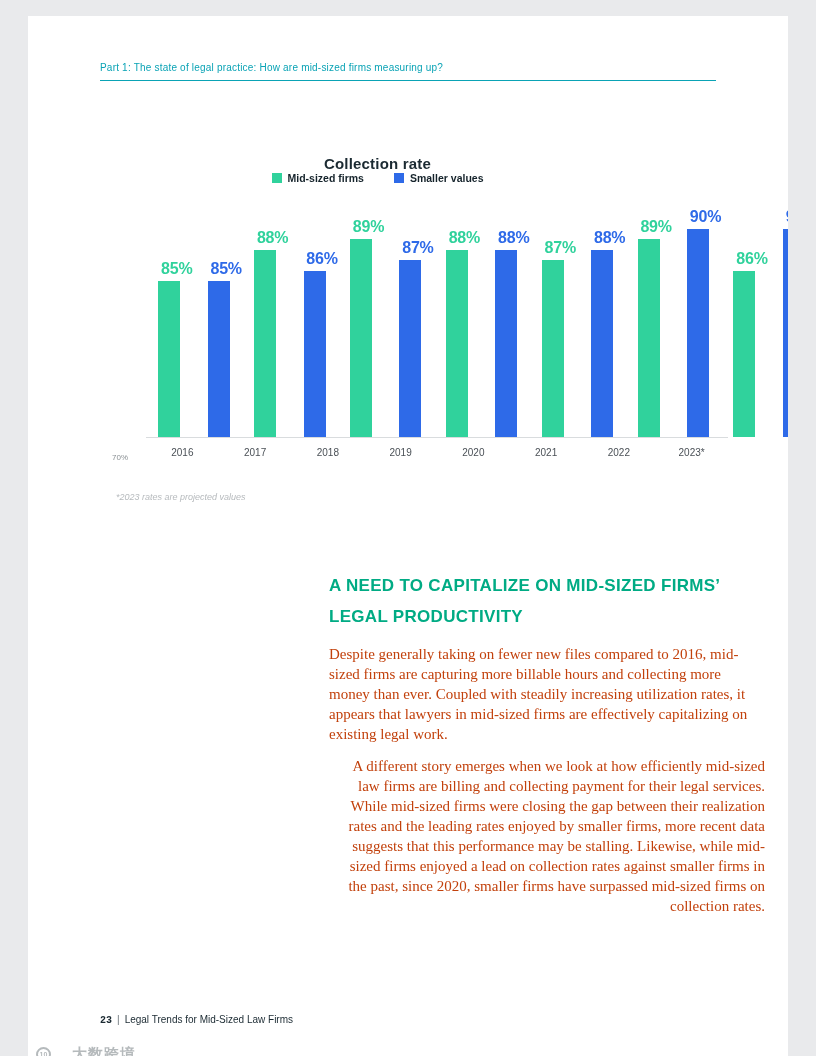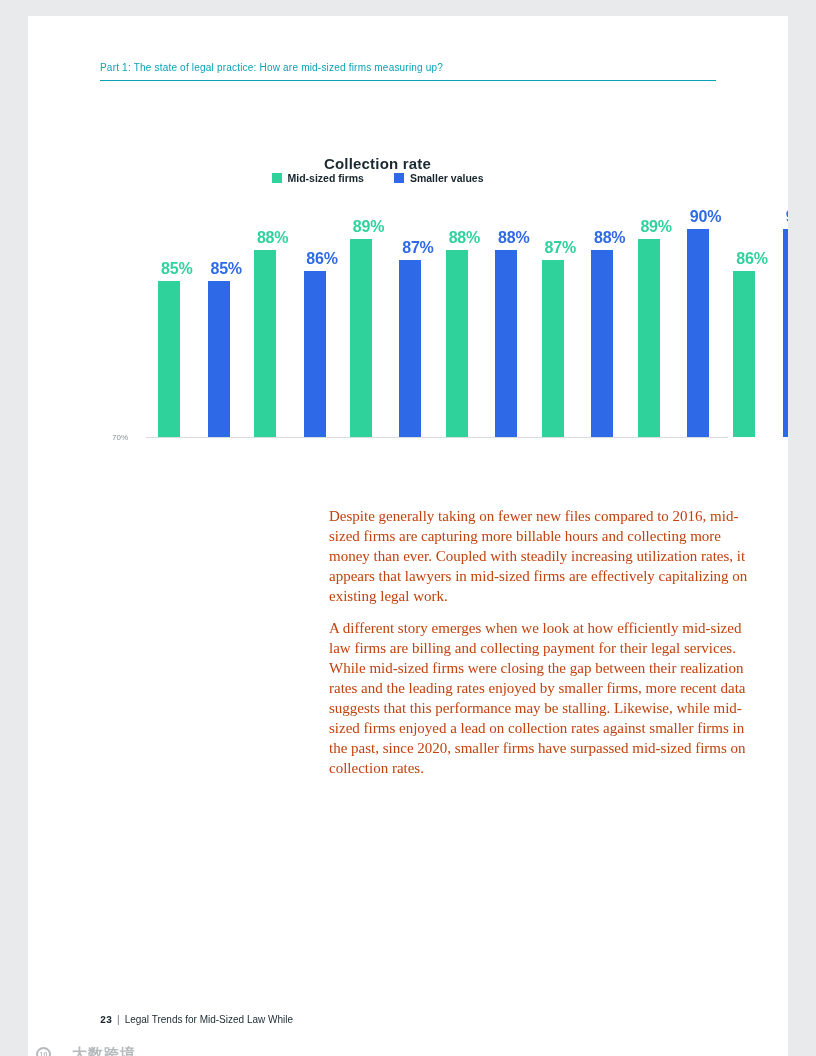--- a/index.html
+++ b/index.html
@@ -50,21 +50,21 @@
   }
 
   
   .section { margin-top: 68px; margin-left: 229px; width: 436px; }
   .section-heading {
     color: #00ab84; font-size: 17px; font-weight: bold;
     line-height: 31px; letter-spacing: 0.3px;
   }
   .section-heading span { display: block; }
   .body-copy { margin-top: 12px; font-family: "Liberation Serif", serif; font-size: 15px; line-height: 20px; color: #c2410c; }
-  .body-copy p + p { margin-top: 12px; }
+  .body-copy p + p { margin-top: 12px; text-align: right; }
 
   
   .footer {
     position: absolute; left: 72px; top: 998px;
     font-size: 10px; color: #1b2a32; display: flex; gap: 5px; align-items: baseline;
   }
   .footer .pgnum { font-weight: bold; font-family: Liberation Mono, monospace; }
   .footer .sep { color: #6b7378; }
 
   
@@ -192,36 +192,51 @@
             </div>
             <div class="plot-cell">
               <div class="bars">
                 <div class="bar-col">
                   <div class="bar-value" style="color: rgb(46, 106, 232);">89%</div>
                   <div class="bar" style="height: 198px; background: rgb(46, 106, 232);"></div>
                 </div>
               </div>
             </div>
           </div>
-      </div>
-
+        <div class="xaxis">
+            <div class="axis-cell">2016</div>
+            <div class="axis-cell">2017</div>
+            <div class="axis-cell">2018</div>
+            <div class="axis-cell">2019</div>
+            <div class="axis-cell">2020</div>
+            <div class="axis-cell">2021</div>
+            <div class="axis-cell">2022</div>
+            <div class="axis-cell">2023*</div>
+          </div>
+      </div>
+
+      <div class="chart-footnote">*2023 rates are projected values</div>
     </div>
 
     <div class="section">
+      <div class="section-heading">
+        <span>A NEED TO CAPITALIZE ON MID-SIZED FIRMS’</span>
+        <span>LEGAL PRODUCTIVITY</span>
+      </div>
       <div class="body-copy">
         <p>Despite generally taking on fewer new files compared to 2016, mid-sized firms are capturing more billable hours and collecting more money than ever. Coupled with steadily increasing utilization rates, it appears that lawyers in mid-sized firms are effectively capitalizing on existing legal work.</p>
         <p>A different story emerges when we look at how efficiently mid-sized law firms are billing and collecting payment for their legal services. While mid-sized firms were closing the gap between their realization rates and the leading rates enjoyed by smaller firms, more recent data suggests that this performance may be stalling. Likewise, while mid-sized firms enjoyed a lead on collection rates against smaller firms in the past, since 2020, smaller firms have surpassed mid-sized firms on collection rates.</p>
       </div>
     </div>
 
   </div>
 
   <div class="footer">
     <span class="pgnum">23</span>
     <span class="sep">|</span>
-    <span class="ftitle">Legal Trends for Mid-Sized Law While</span>
+    <span class="ftitle">Legal Trends for Mid-Sized Law Firms</span>
   </div>
 
   <div class="watermark">
     <span class="wm-circle">10</span>
     <span class="wm-text">大数跨境</span>
   </div>
 </div>
 
 </body></html>

